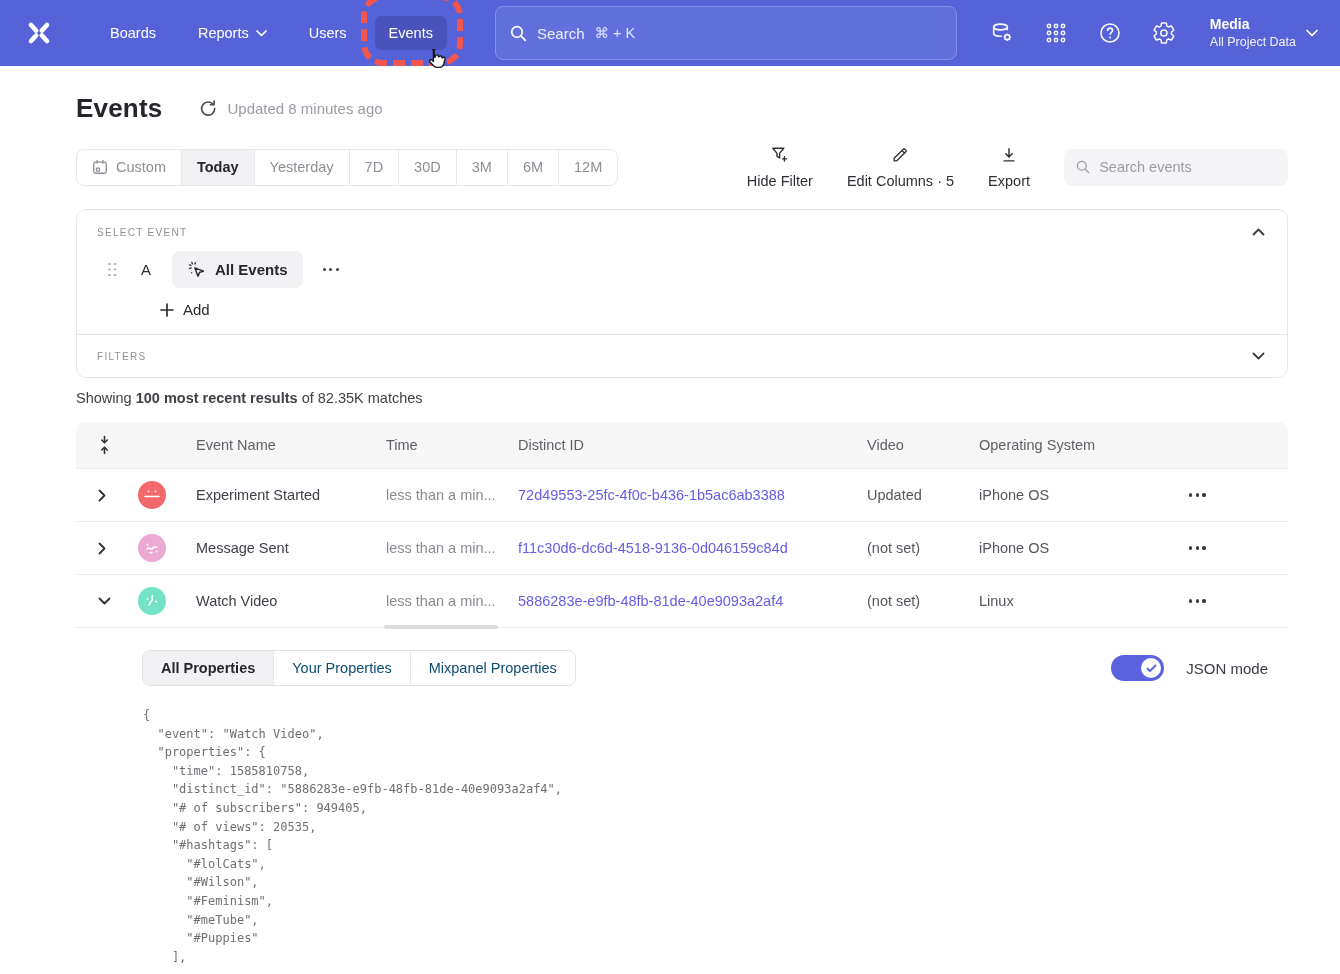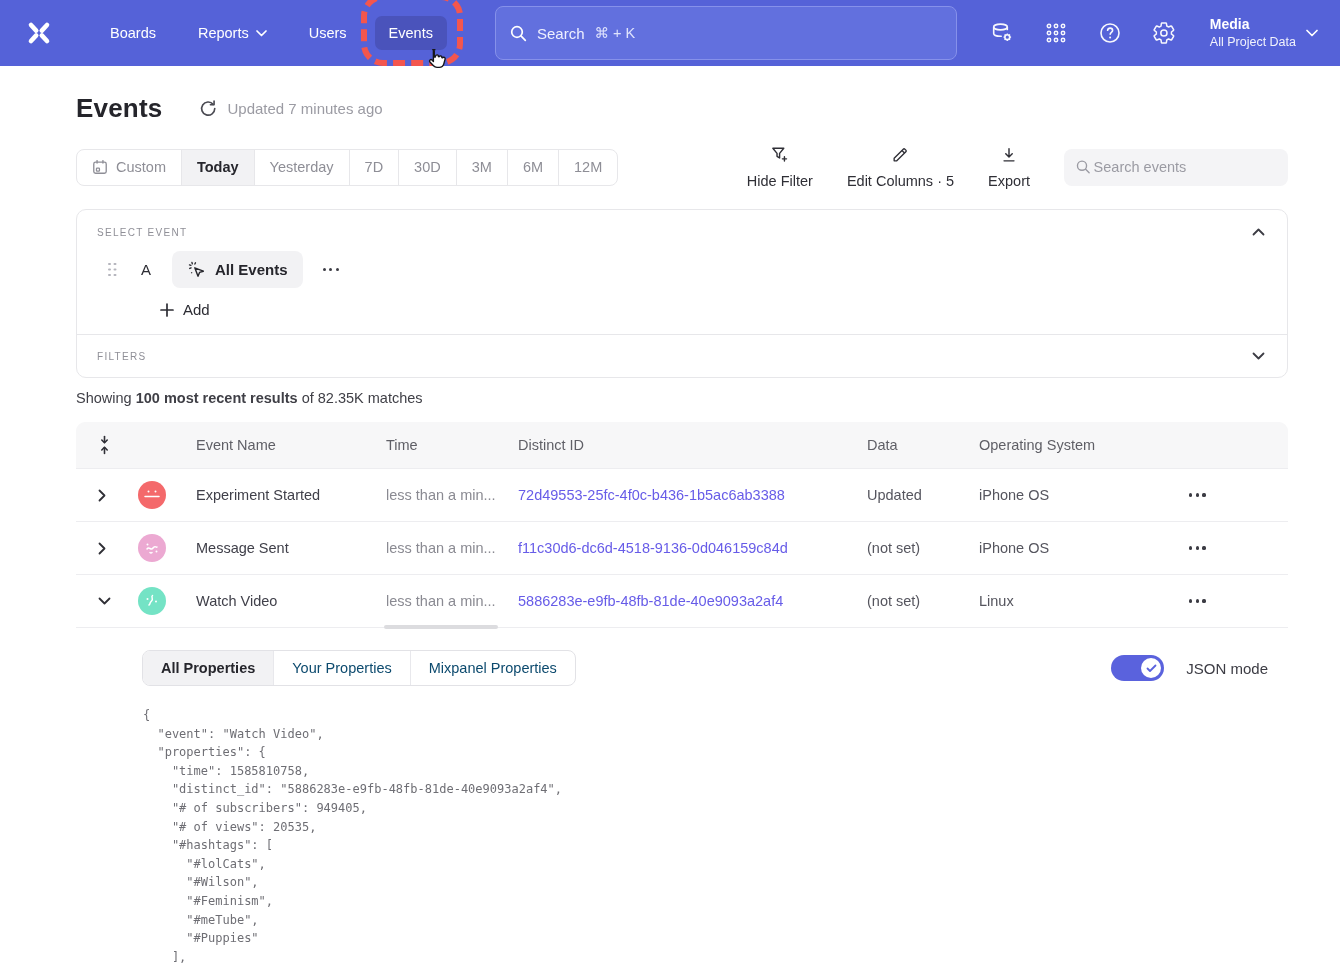--- a/index.html
+++ b/index.html
@@ -43,21 +43,21 @@
   .seg{ display:flex; align-items:center; border:1px solid var(--border); border-radius:8px;
     height:37px; overflow:hidden; }
   .seg-item{ display:flex; align-items:center; gap:8px; padding:0 15px; height:100%; font-size:14.5px;
     color:#8e8e96; border-right:1px solid var(--border); cursor:pointer; white-space:nowrap; }
   .seg-item:last-child{ border-right:none; }
   .seg-item.selected{ background:#f2f2f4; color:#26262c; font-weight:700; }
   .toolbar{ margin-left:auto; display:flex; align-items:center; gap:34px; }
   .tool-btn{ display:flex; align-items:center; gap:9px; font-size:14.5px; color:#2f2f36; cursor:pointer;
     font-weight:500; white-space:nowrap;flex-direction:column; }
   .search-events{ width:224px; height:37px; background:#f4f4f6; border:none; border-radius:8px;
-    display:flex; align-items:center; gap:3px; padding:0 12px;justify-content:space-between; }
+    display:flex; align-items:center; gap:9px; padding:0 12px;justify-content:space-between; }
   .search-events input{ border:none; background:transparent; outline:none; font-size:14.5px;
     color:#333; width:100%; font-family:"Liberation Sans",sans-serif; }
   .search-events input::placeholder{ color:#9b9ba3; }
   
   .card{ margin-top:20px; border:1px solid var(--border); border-radius:10px; }
   .card-sec1{ padding:16px 20px 16px 20px; }
   .sec-label-row{ display:flex; align-items:center; justify-content:space-between; }
   .sec-label{ font-size:10px; letter-spacing:1.3px; color:#8f8f97; font-weight:400; }
   .chev-btn{ cursor:pointer; padding:2px; }
   .event-row{ display:flex; align-items:center; margin-top:13px; }
@@ -204,21 +204,21 @@
 </div>
 
 <div class="content">
 
   <div class="title-row">
     <div class="page-title">Events</div>
     <svg class="refresh-btn" width="19" height="19" viewBox="0 0 22 22">
       <path d="M17.6 6.2a7.6 7.6 0 1 0 1.8 4.9" fill="none" stroke="#4a4a52" stroke-width="1.9" stroke-linecap="round"></path>
       <polyline points="18.6,2.4 18.6,6.6 14.4,6.6" fill="none" stroke="#4a4a52" stroke-width="1.9" stroke-linecap="round" stroke-linejoin="round"></polyline>
     </svg>
-    <div class="updated">Updated 7 minutes ago</div>
+    <div class="updated">Updated 8 minutes ago</div>
   </div>
 
   <div class="controls-row">
     <div class="seg">
       <div class="seg-item">
         <svg width="16" height="16" viewBox="0 0 18 18">
           <rect x="2" y="3.5" width="14" height="12.5" rx="2" fill="none" stroke="#8e8e96" stroke-width="1.5"></rect>
           <line x1="5.7" y1="1.8" x2="5.7" y2="4.6" stroke="#8e8e96" stroke-width="1.5" stroke-linecap="round"></line>
           <line x1="12.3" y1="1.8" x2="12.3" y2="4.6" stroke="#8e8e96" stroke-width="1.5" stroke-linecap="round"></line>
           <rect x="5" y="10.2" width="3.4" height="3.4" rx="0.7" fill="none" stroke="#8e8e96" stroke-width="1.4"></rect>
@@ -341,21 +341,21 @@
               <polyline points="3.8,5 6.5,7.7 9.2,5"></polyline>
             <line x1="6.5" y1="18.5" x2="6.5" y2="12.5"></line>
               <polyline points="3.8,15 6.5,12.3 9.2,15"></polyline>
           </g>
         </svg>
       </div>
       <div></div>
       <div class="th">Event Name</div>
       <div class="th">Time</div>
       <div class="th">Distinct ID</div>
-      <div class="th">Data</div>
+      <div class="th">Video</div>
       <div class="th">Operating System</div>
       <div></div>
     </div>
 
     <div class="trow">
       <div class="expander">
         <svg width="8" height="13" viewBox="0 0 8 13">
             <polyline points="1.5,1.5 6.5,6.5 1.5,11.5" fill="none" stroke="#2f2f36" stroke-width="1.8" stroke-linecap="round" stroke-linejoin="round"></polyline>
           </svg>
       </div>

